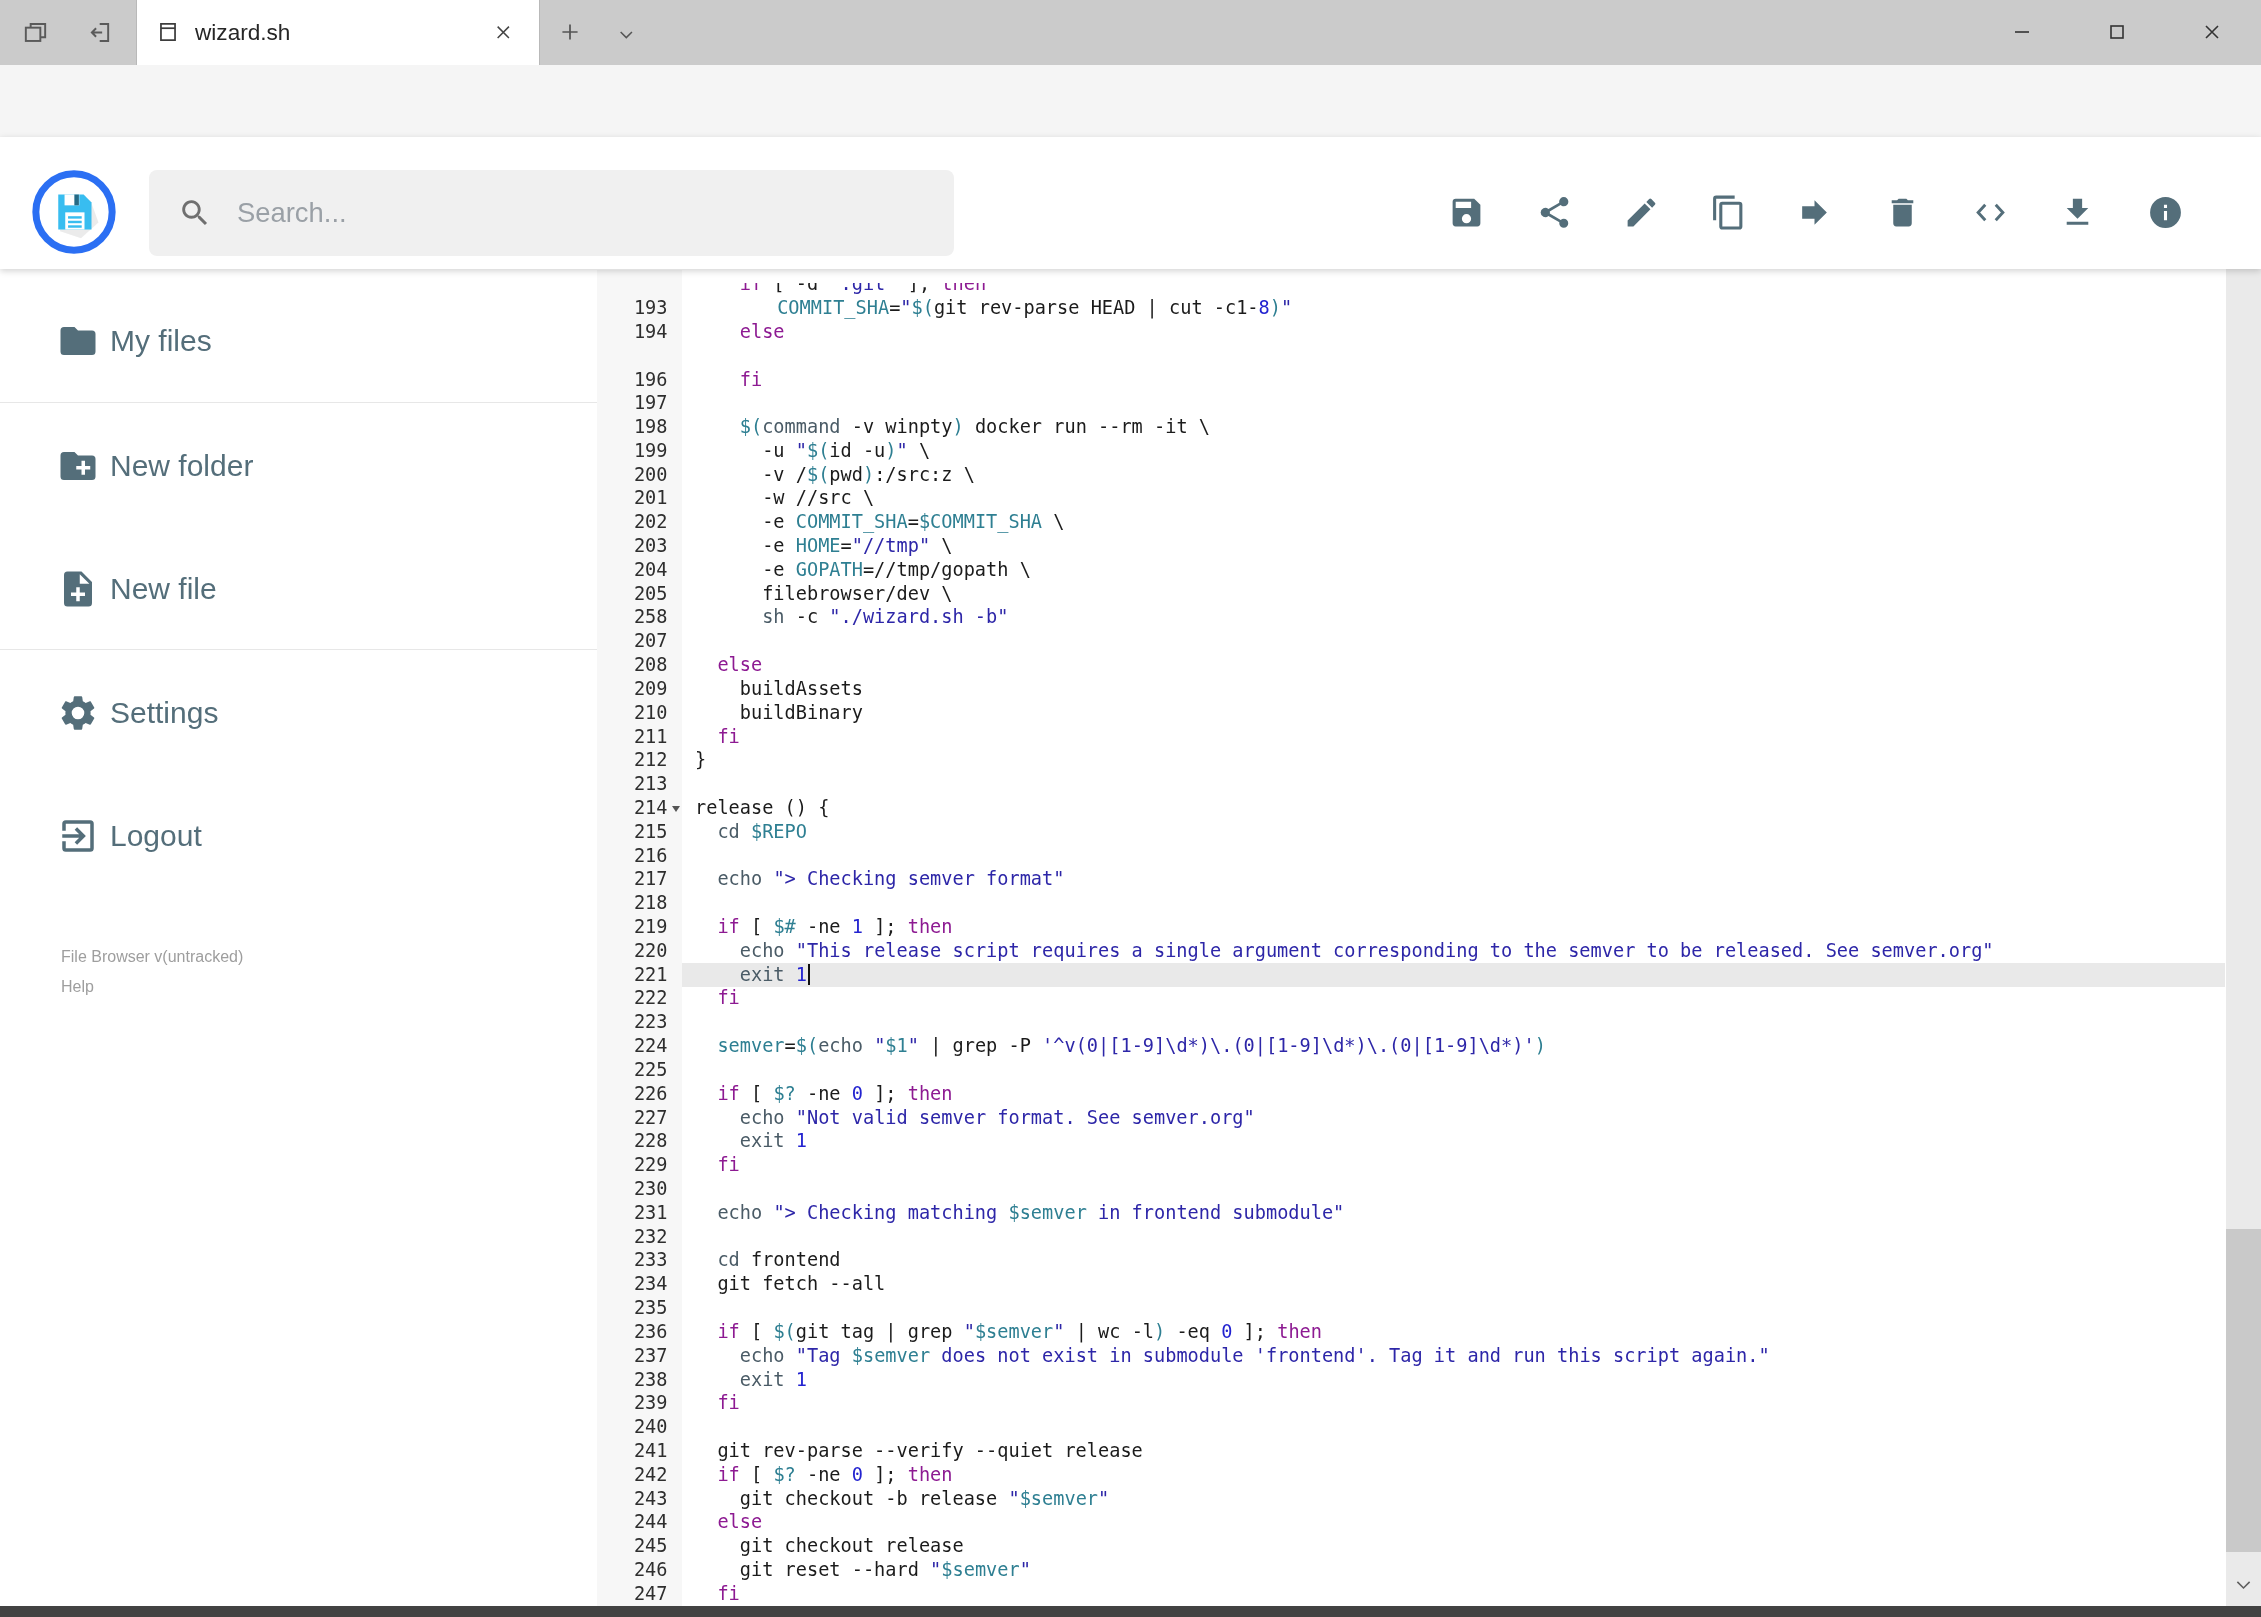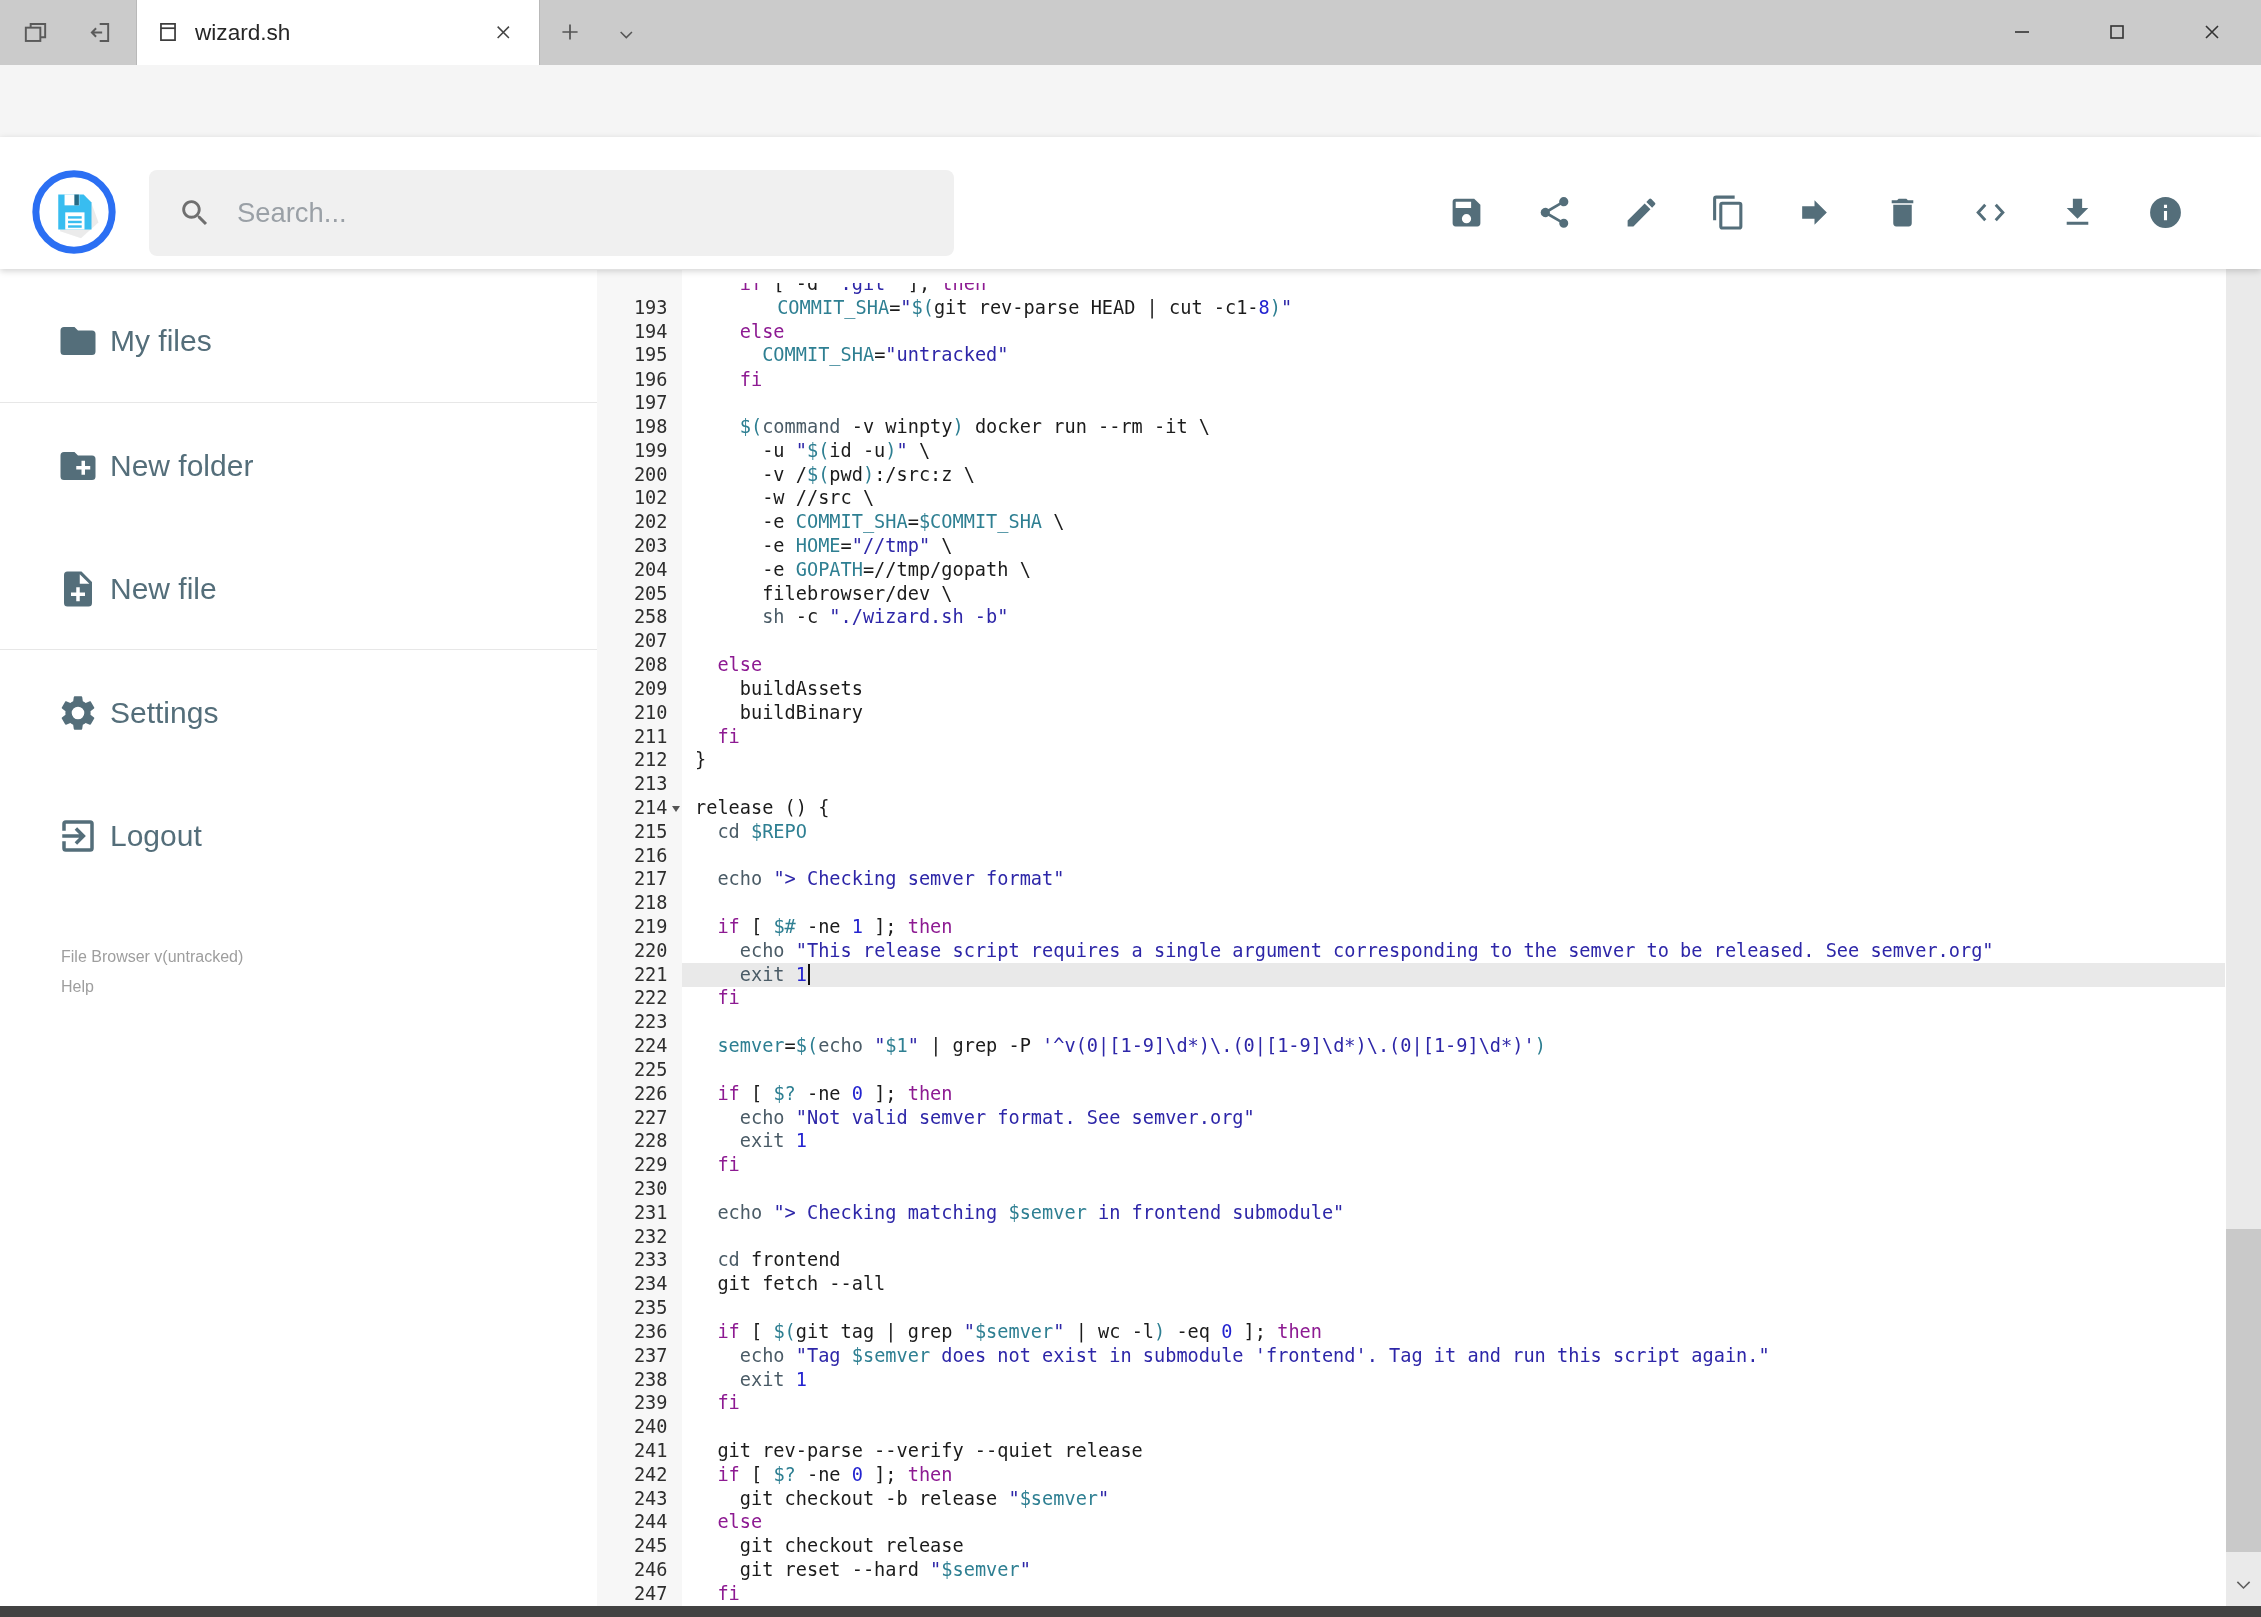--- a/index.html
+++ b/index.html
@@ -334,24 +334,20 @@
         <span class="code"><span class="tk-p">    </span><span class="tk-k">if</span><span class="tk-p"> [ -d </span><span class="tk-s">".git"</span><span class="tk-p"> ]; </span><span class="tk-k">then</span></span>
       </div>
       <div class="cm-row" style="top: 26px; gap: 15px;">
         <span class="gut">193</span>
         <span class="code"><span class="tk-p">      </span><span class="tk-v">COMMIT_SHA</span><span class="tk-p">=</span><span class="tk-s">"</span><span class="tk-v">$(</span><span class="tk-p">git rev-parse HEAD | cut -c1-</span><span class="tk-n">8</span><span class="tk-v">)</span><span class="tk-s">"</span></span>
       </div>
       <div class="cm-row" style="top: 50px;">
         <span class="gut">194</span>
         <span class="code"><span class="tk-p">    </span><span class="tk-k">else</span></span>
       </div>
-      <div class="cm-row" style="top: 73px;">
-        <span class="gut">195</span>
-        <span class="code"><span class="tk-p">      </span><span class="tk-v">COMMIT_SHA</span><span class="tk-p">=</span><span class="tk-s">"untracked"</span></span>
-      </div>
       <div class="cm-row" style="top: 98px;">
         <span class="gut">196</span>
         <span class="code"><span class="tk-p">    </span><span class="tk-k">fi</span></span>
       </div>
       <div class="cm-row" style="top: 121px;">
         <span class="gut">197</span>
         <span class="code"></span>
       </div>
       <div class="cm-row" style="top: 145px;">
         <span class="gut">198</span>
@@ -359,21 +355,21 @@
       </div>
       <div class="cm-row" style="top: 169px;">
         <span class="gut">199</span>
         <span class="code"><span class="tk-p">      -u </span><span class="tk-s">"</span><span class="tk-v">$(</span><span class="tk-p">id -u</span><span class="tk-v">)</span><span class="tk-s">"</span><span class="tk-p"> \</span></span>
       </div>
       <div class="cm-row" style="top: 193px;">
         <span class="gut">200</span>
         <span class="code"><span class="tk-p">      -v /</span><span class="tk-v">$(</span><span class="tk-p">pwd</span><span class="tk-v">)</span><span class="tk-p">:/src:z \</span></span>
       </div>
       <div class="cm-row" style="top: 216px;">
-        <span class="gut">102</span>
+        <span class="gut">201</span>
         <span class="code"><span class="tk-p">      -w //src \</span></span>
       </div>
       <div class="cm-row" style="top: 240px;">
         <span class="gut">202</span>
         <span class="code"><span class="tk-p">      -e </span><span class="tk-v">COMMIT_SHA</span><span class="tk-p">=</span><span class="tk-v">$COMMIT_SHA</span><span class="tk-p"> \</span></span>
       </div>
       <div class="cm-row" style="top: 264px;">
         <span class="gut">203</span>
         <span class="code"><span class="tk-p">      -e </span><span class="tk-v">HOME</span><span class="tk-p">=</span><span class="tk-s">"//tmp"</span><span class="tk-p"> \</span></span>
       </div>

